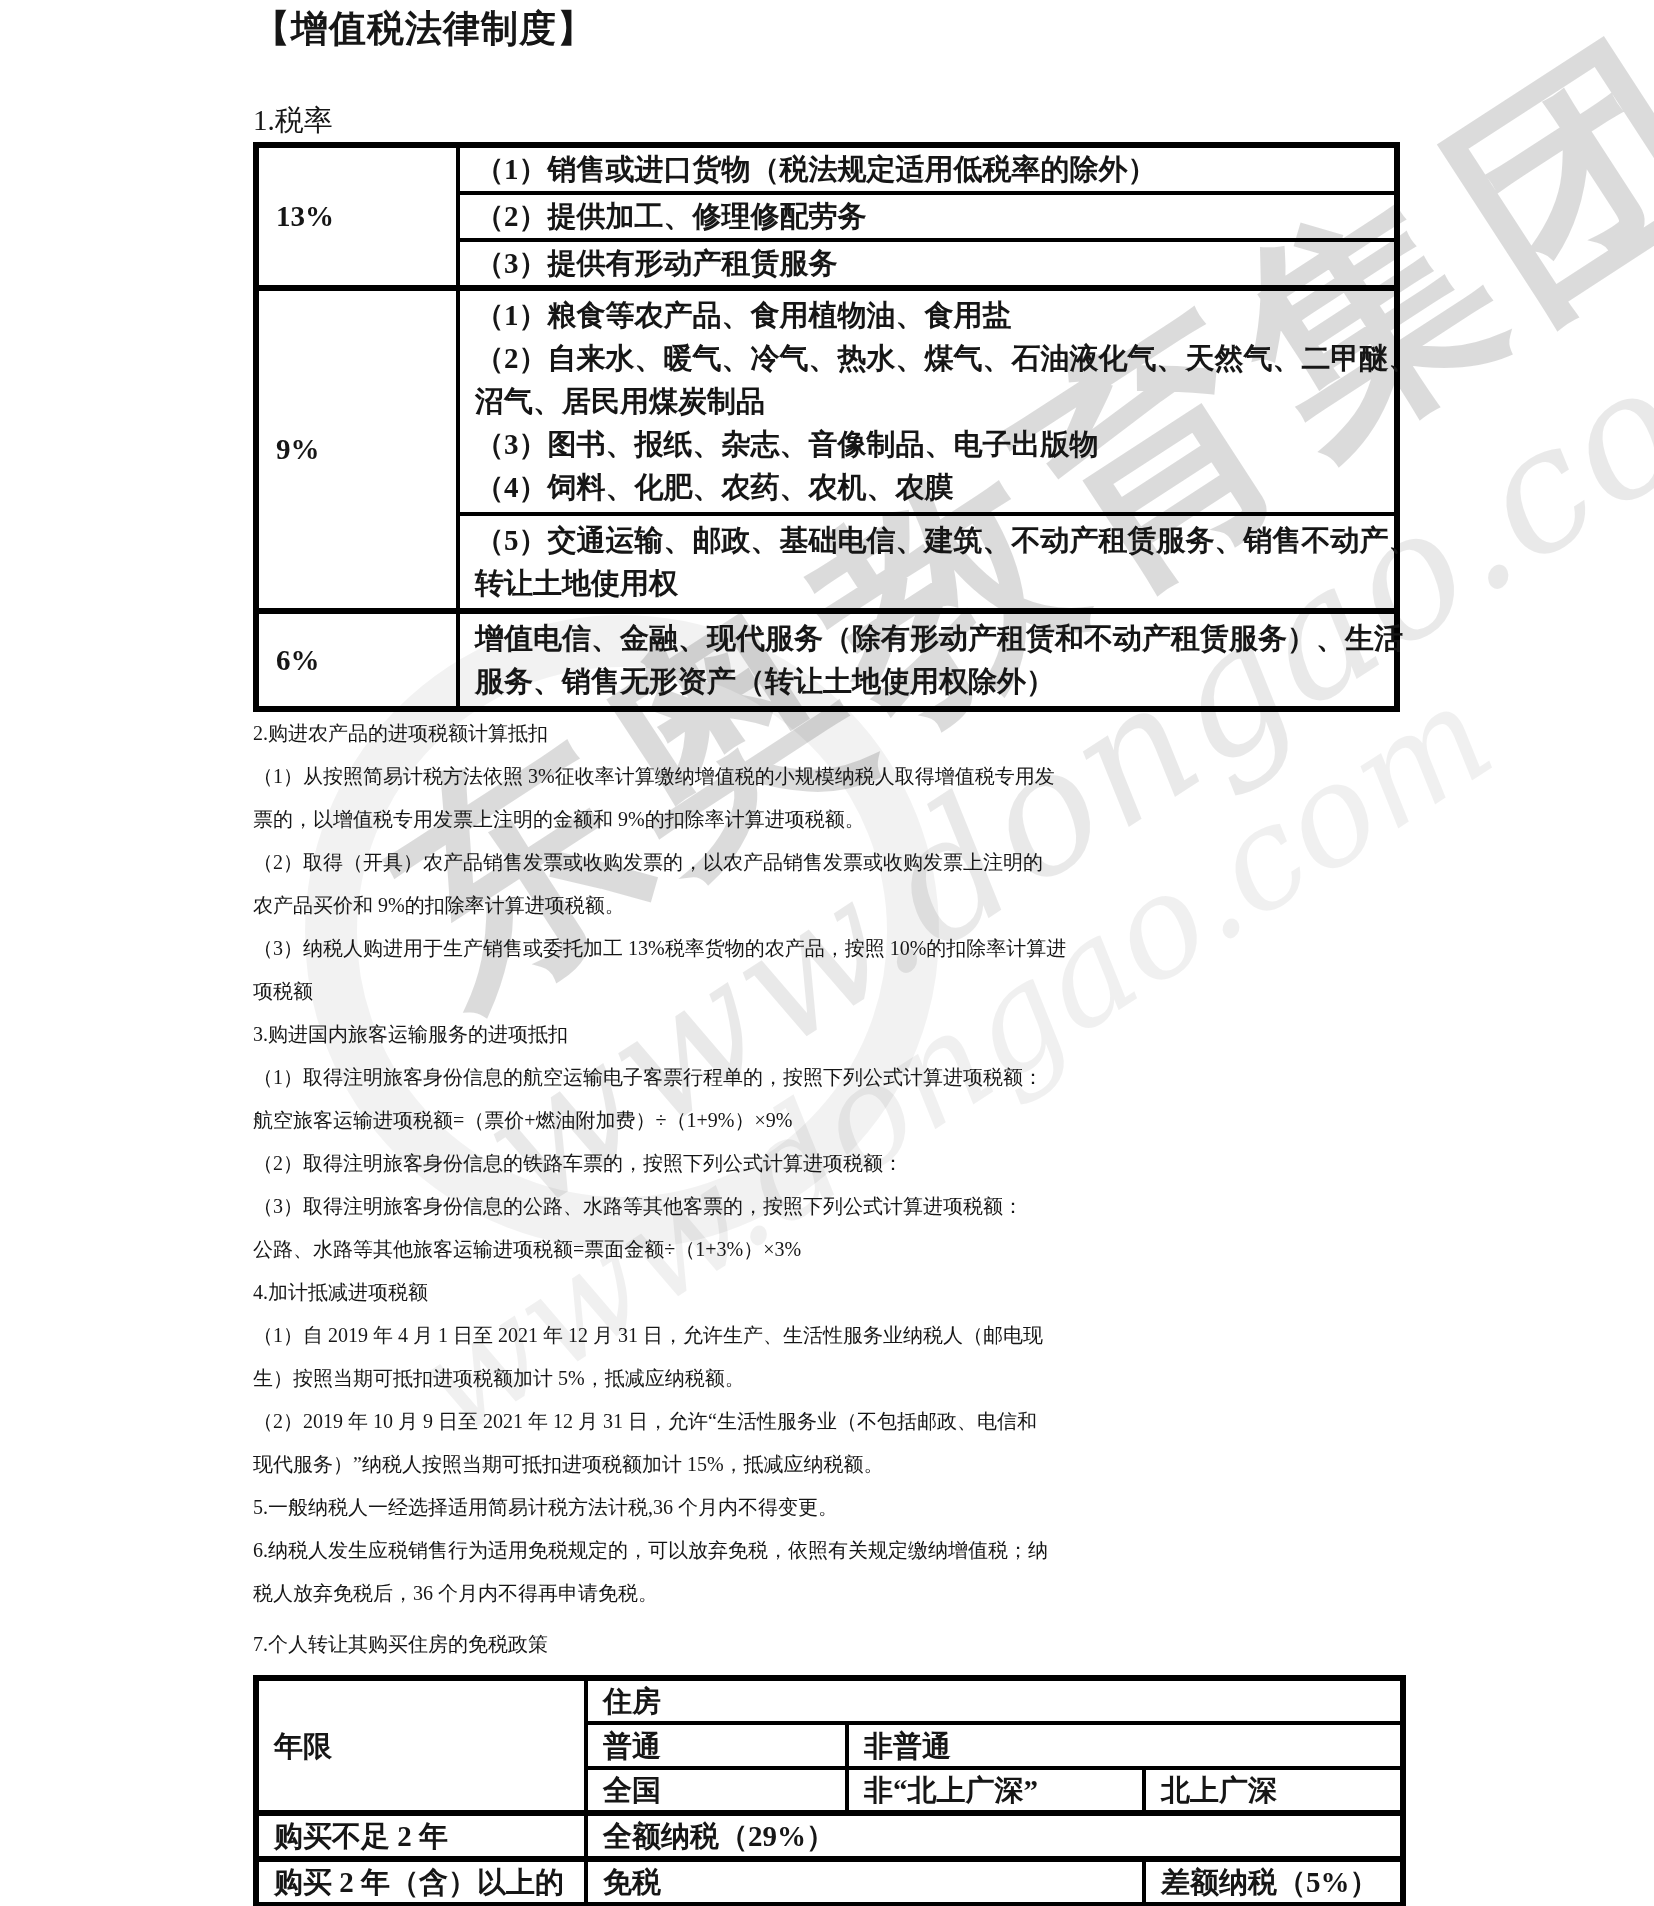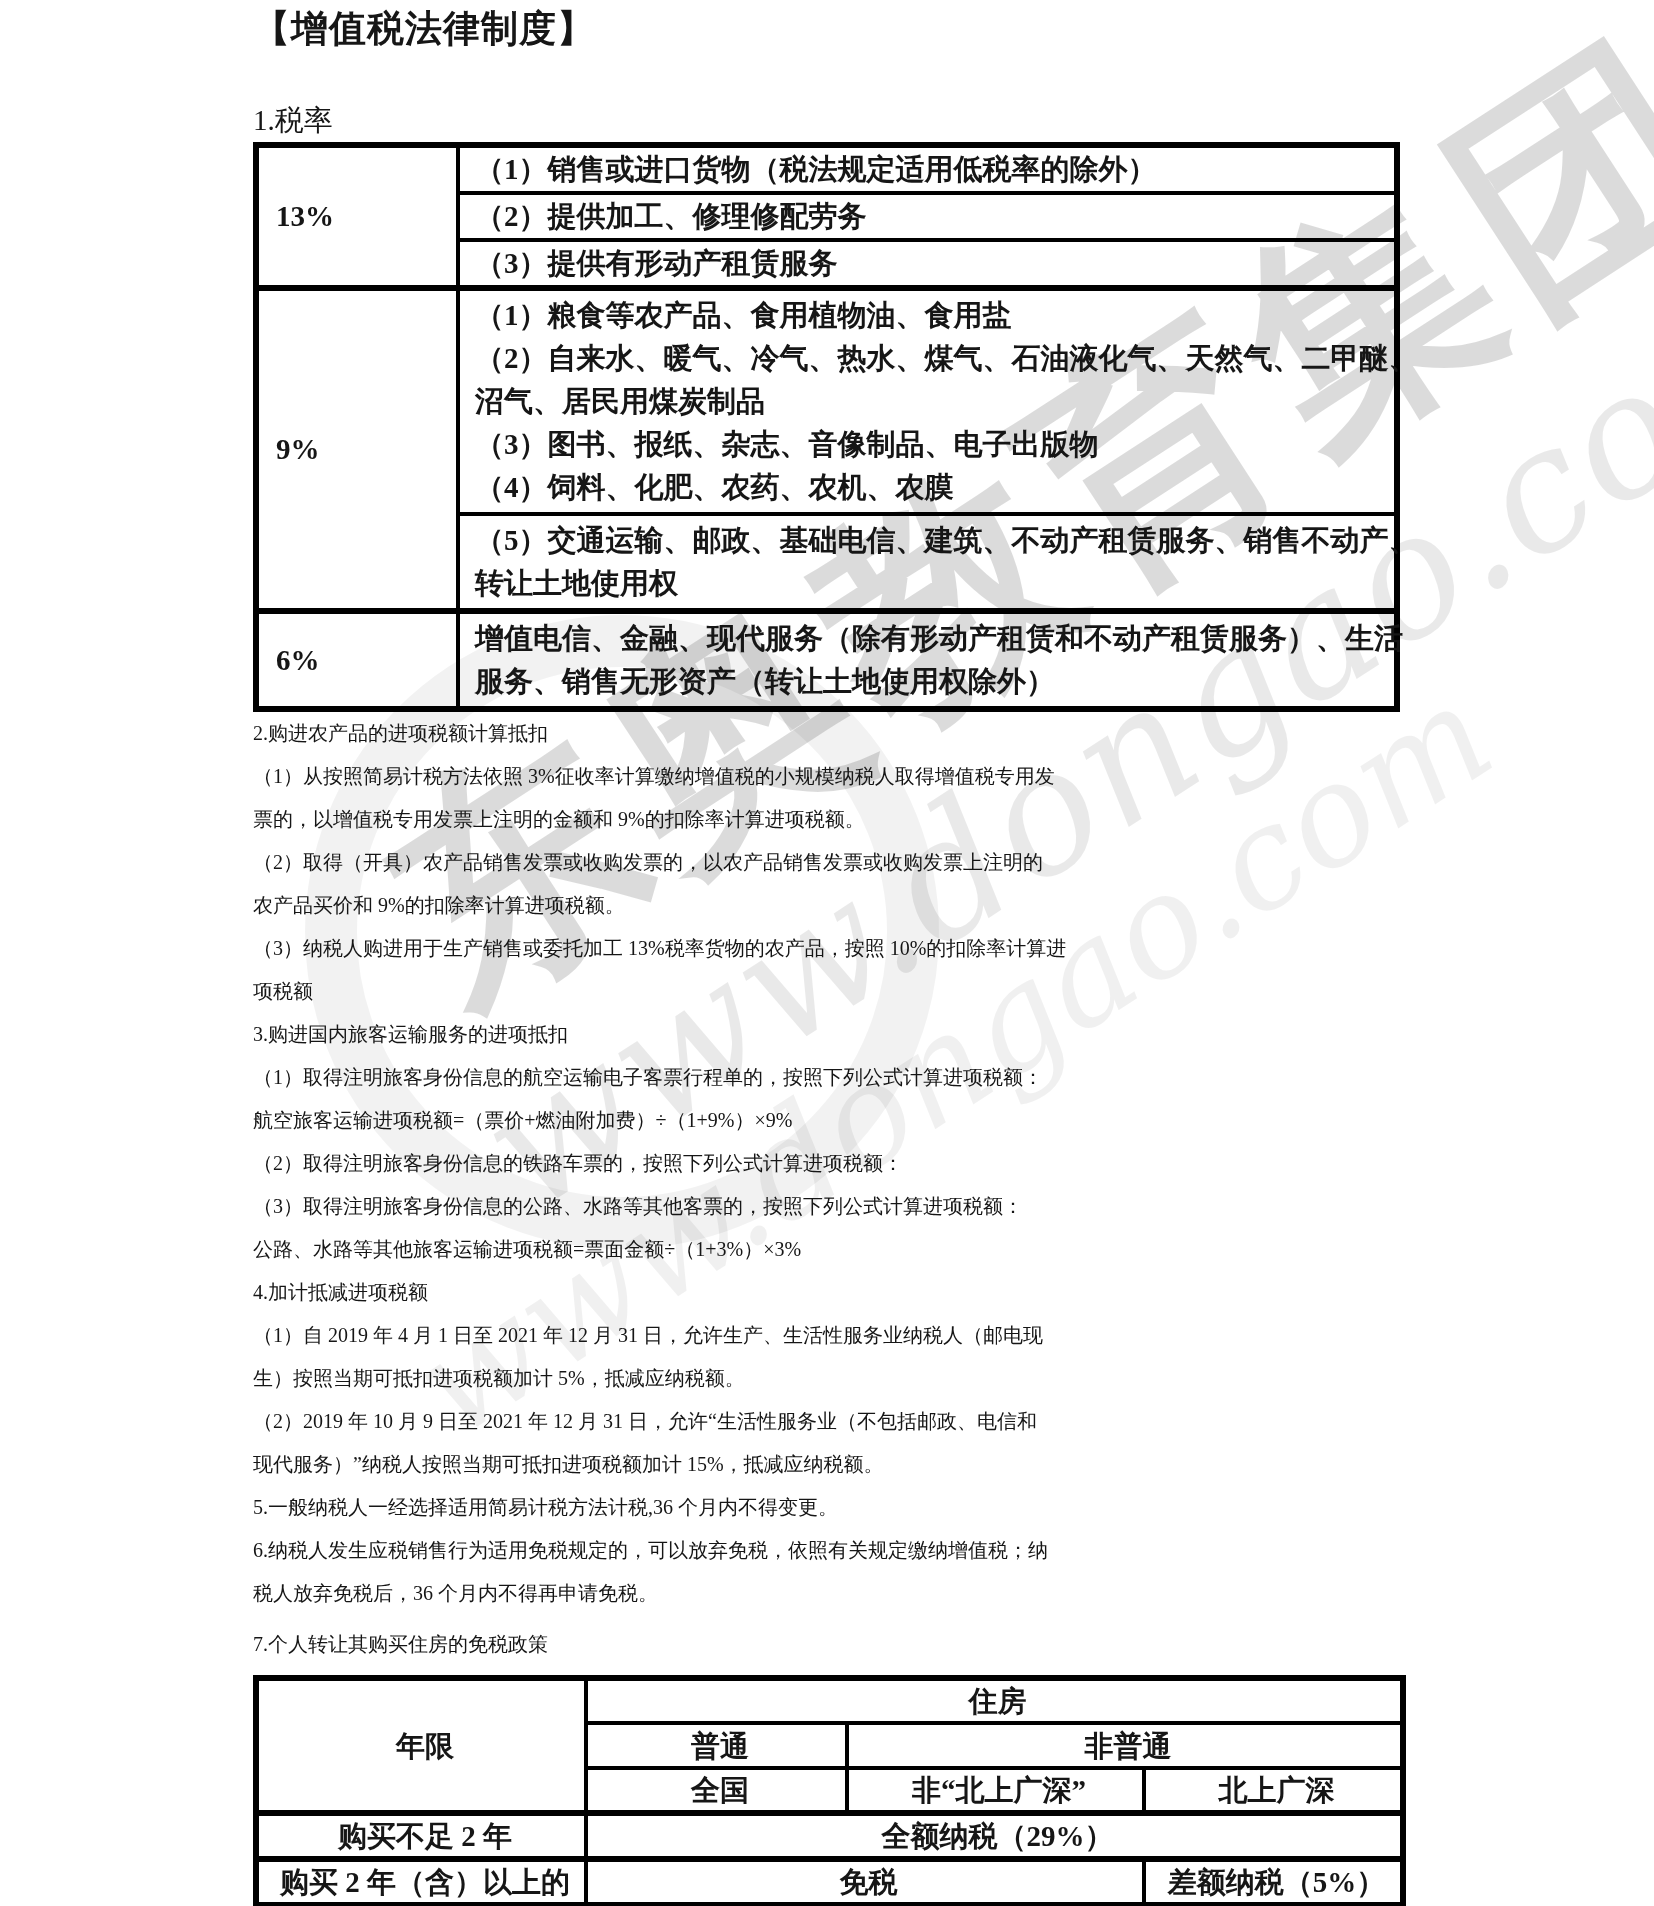--- a/index.html
+++ b/index.html
@@ -60,21 +60,21 @@
   #rate-table td{line-height:43px;}
   #rate-table td.rate{padding-left:17px;}
   #rate-table td.multi{padding-top:3px;padding-bottom:3px;}
   #rate-table td.multi .ln{white-space:nowrap;line-height:43px;}
   #housing-table{margin-top:9px;}
   #housing-table col.hc1{width:330px;}
   #housing-table col.hc2{width:261px;}
   #housing-table col.hc3{width:297px;}
   #housing-table col.hc4{width:259px;}
   #housing-table tr{height:45px;}
-  #housing-table td{line-height:40px;white-space:nowrap;text-align:center;}
+  #housing-table td{line-height:40px;white-space:nowrap;}
 </style>
 </head>
 <body>
 
 <div class="wm">
   <div class="wm-circle"></div>
   <div class="wm-cn">东奥教育集团</div>
   <div class="wm-en">www.dongao.com</div>
   <div class="wm-en2">www.dongao.com</div>
 </div>

